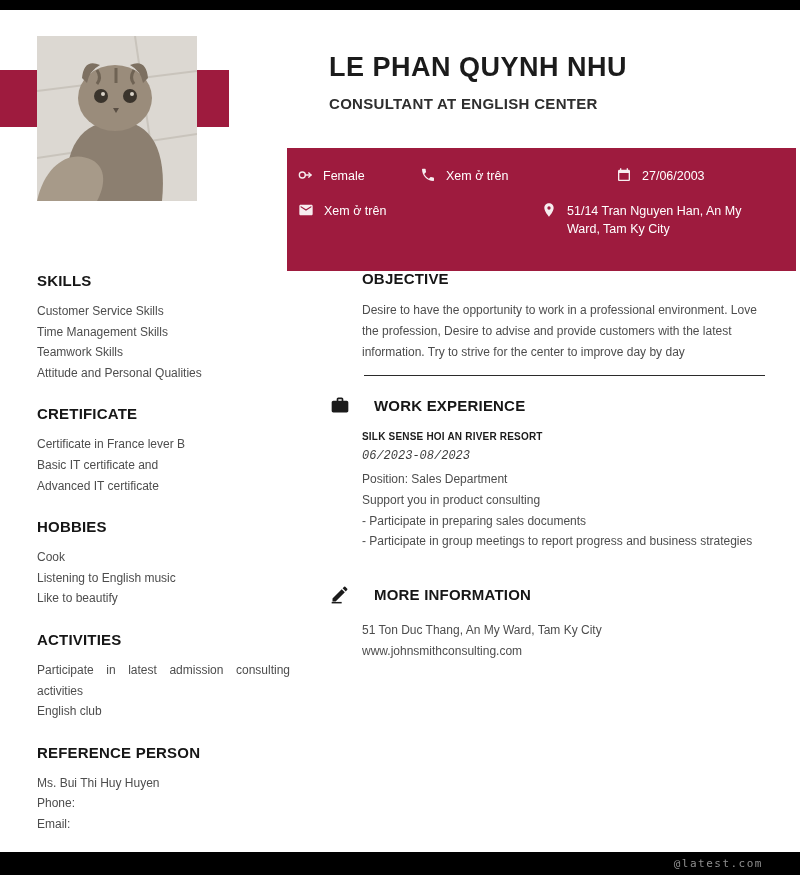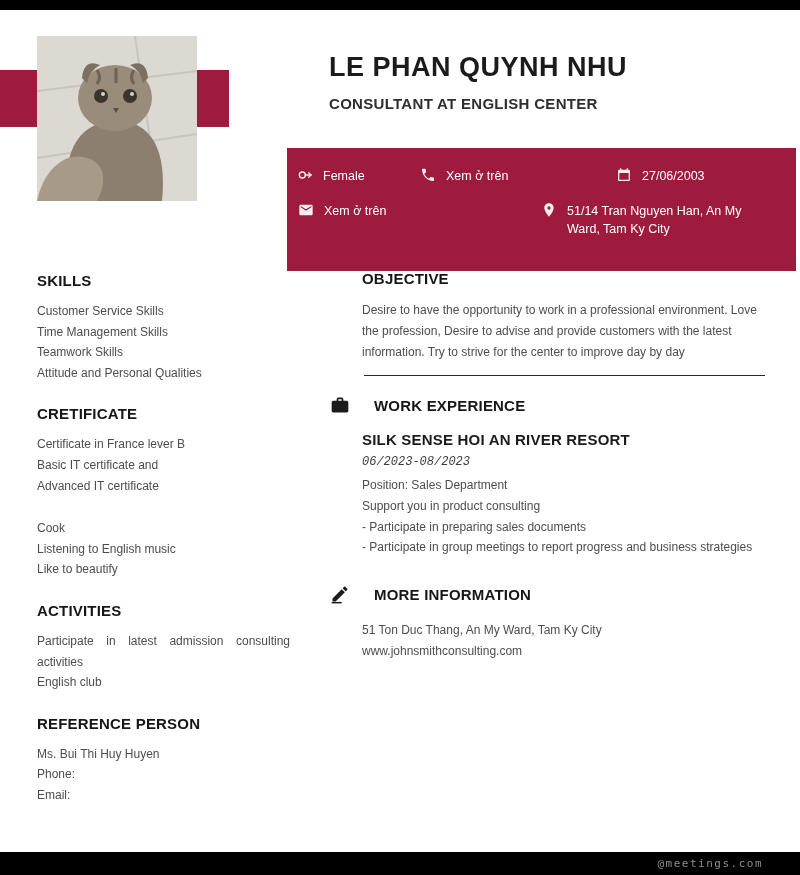--- a/index.html
+++ b/index.html
@@ -46,21 +46,21 @@
   .right-objective .sec-title { margin-bottom: 13px; }
   .obj-text { font-size: 12px; color: #4d4d4d; line-height: 20.8px; margin: 0; }
   .divider { margin-top: 13px; border: none; border-top: 1px solid #2b2b2b; width: 401px; }
 
   .right-work { position: absolute; left: 330px; top: 395px; width: 434px; }
   .right-more { position: absolute; left: 330px; top: 584px; width: 434px; }
   .sec-head { display: flex; align-items: center; gap: 24px; }
   .sec-head .ico { width: 20px; height: 20px; flex: none; }
   .sec-head .ico svg { width: 20px; height: 20px; display: block; }
   .sec-body { margin-left: 32px; margin-top: 16px; }
-  .company { font-size: 15px; font-weight: bold; color: #1b1b1b; letter-spacing: 0.2px; margin-bottom: 7px; }
+  .company { font-size: 10px; font-weight: bold; color: #1b1b1b; letter-spacing: 0.2px; margin-bottom: 7px; }
   .period { font-size: 12px; font-style: italic; color: #3c3c3c; margin-bottom: 6px; font-family: Liberation Mono, monospace; }
   .body-line { font-size: 12px; color: #4d4d4d; line-height: 20.8px; }
 </style>
 </head>
 <body>
 
 <div class="top-bar"></div>
 
 <div class="photo-banner"></div>
 
@@ -142,20 +142,21 @@
     <div class="left-item">Teamwork Skills</div>
     <div class="left-item">Attitude and Personal Qualities</div>
   </div>
   <div class="left-section">
     <h3 class="sec-title">CRETIFICATE</h3>
     <div class="left-item">Certificate in France lever B</div>
     <div class="left-item">Basic IT certificate and</div>
     <div class="left-item">Advanced IT certificate</div>
   </div>
   <div class="left-section">
+    <h3 class="sec-title">HOBBIES</h3>
     <div class="left-item">Cook</div>
     <div class="left-item">Listening to English music</div>
     <div class="left-item">Like to beautify</div>
   </div>
   <div class="left-section">
     <h3 class="sec-title">ACTIVITIES</h3>
     <div class="left-item justify">Participate in latest admission consulting activities</div>
     <div class="left-item">English club</div>
   </div>
   <div class="left-section">
@@ -201,14 +202,14 @@
     </span>
     <h3 class="sec-title">MORE INFORMATION</h3>
   </div>
   <div class="sec-body">
     <div class="body-line">51 Ton Duc Thang, An My Ward, Tam Ky City</div>
     <div class="body-line">www.johnsmithconsulting.com</div>
   </div>
 </div>
 
 <div class="bottom-bar">
-  <span class="watermark">@meetings.com</span>
+  <span class="watermark">@latest.com</span>
 </div>
 
 </body></html>

